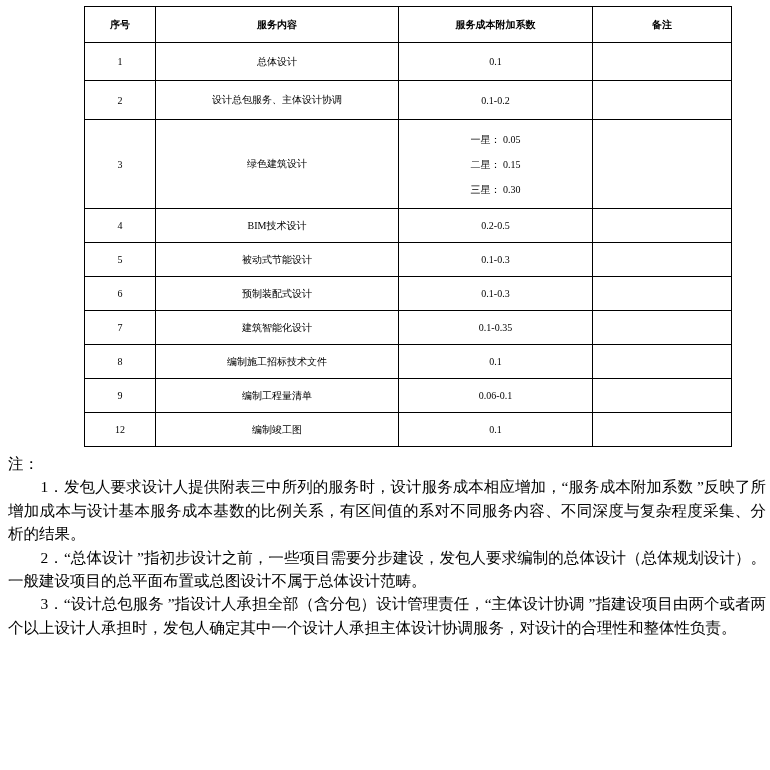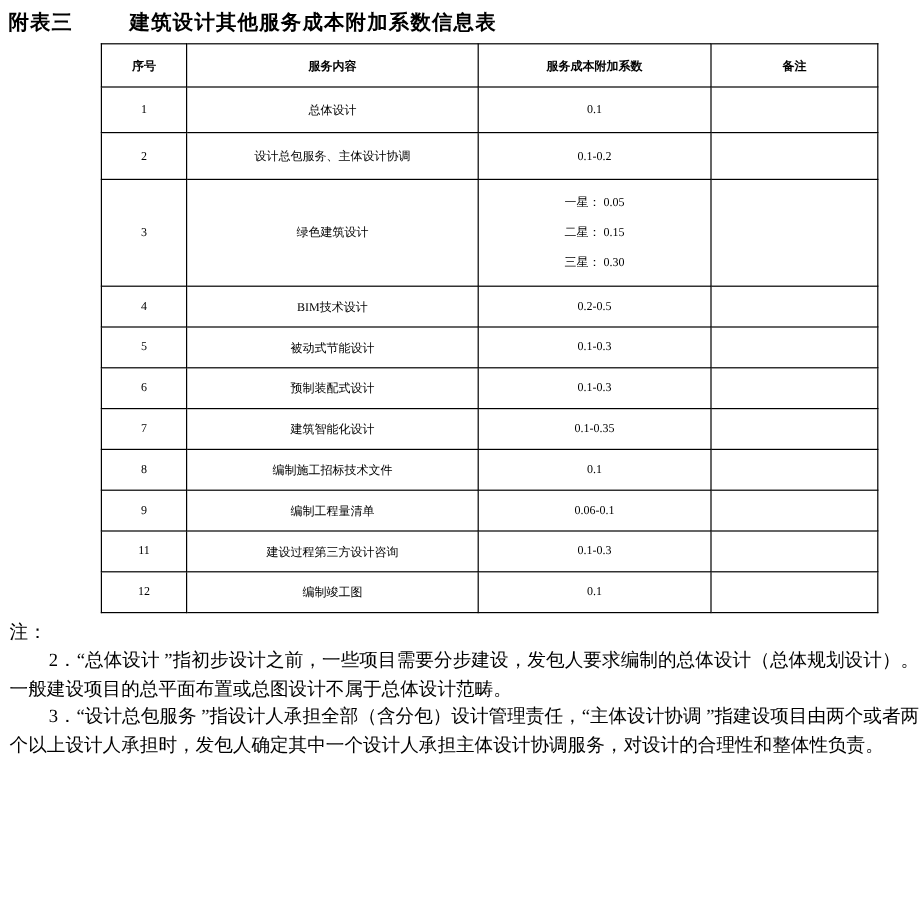--- a/index.html
+++ b/index.html
@@ -69,23 +69,20 @@
     margin: 0;
     text-indent: 2.1em;
     text-align: justify;
   }
 </style>
 </head>
 <body>
 
 <div class="page">
 
-  <div class="doc-title">
-    <span class="title-label">附表三</span><span class="title-text">建筑设计其他服务成本附加系数信息表</span>
-  </div>
 
   <table class="coef-table">
     <colgroup>
       <col class="col-no">
         <col class="col-svc">
         <col class="col-coef">
         <col class="col-rmk">
     </colgroup>
     <thead>
       <tr class="r-head">
@@ -146,33 +143,28 @@
         <td>0.1</td>
         <td></td>
       </tr>
       <tr class="r-std">
         <td>9</td>
         <td>编制工程量清单</td>
         <td>0.06-0.1</td>
         <td></td>
       </tr>
       <tr class="r-std">
-        <td>11</td>
-        <td>建设过程第三方设计咨询</td>
-        <td>0.1-0.3</td>
-        <td></td>
-      </tr>
-      <tr class="r-std">
         <td>12</td>
         <td>编制竣工图</td>
         <td>0.1</td>
         <td></td>
       </tr>
     </tbody>
   </table>
 
   <div class="notes">
     <p class="notes-label">注：</p>
+    <p class="note">1．发包人要求设计人提供附表三中所列的服务时，设计服务成本相应增加，“服务成本附加系数 ”反映了所增加成本与设计基本服务成本基数的比例关系，有区间值的系对不同服务内容、不同深度与复杂程度采集、分析的结果。</p>
     <p class="note">2．“总体设计 ”指初步设计之前，一些项目需要分步建设，发包人要求编制的总体设计（总体规划设计）。一般建设项目的总平面布置或总图设计不属于总体设计范畴。</p>
     <p class="note">3．“设计总包服务 ”指设计人承担全部（含分包）设计管理责任，“主体设计协调 ”指建设项目由两个或者两个以上设计人承担时，发包人确定其中一个设计人承担主体设计协调服务，对设计的合理性和整体性负责。</p>
   </div>
 
 </div>
 
 </body></html>

